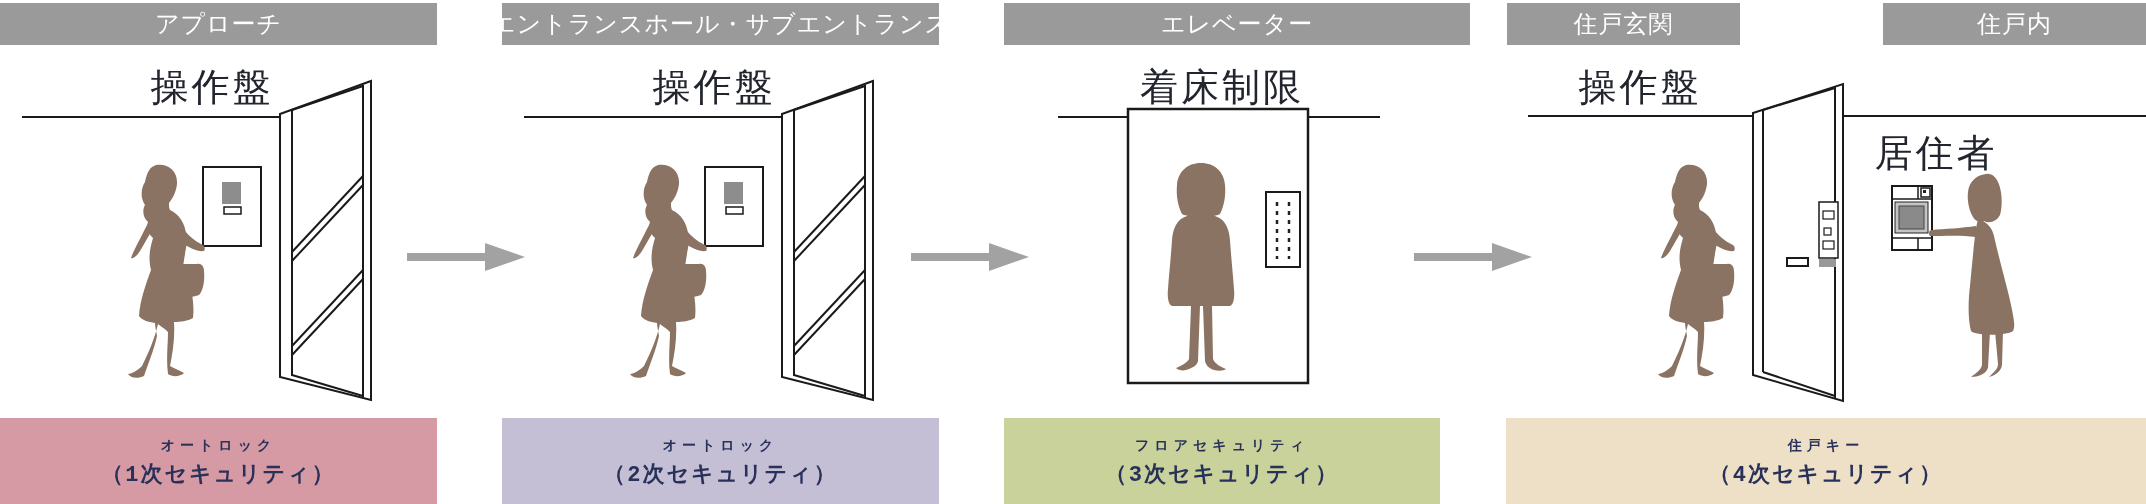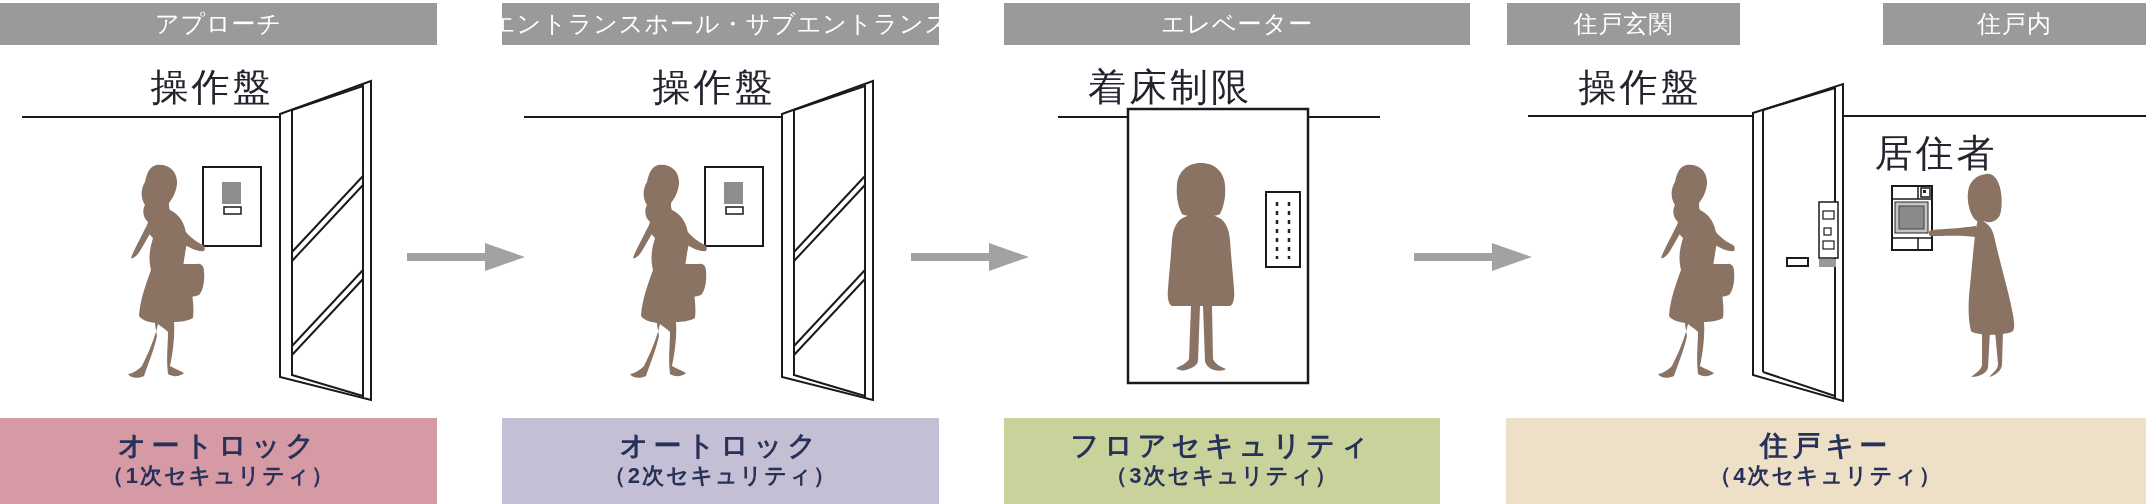--- a/index.html
+++ b/index.html
@@ -1,52 +1,52 @@
 <!DOCTYPE html>
 <html><head>
 <meta charset="utf-8">
 <title>Security Flow</title>
 <style>
   html,body{margin:0;padding:0;background:#ffffff;}
   .stage{
     position:relative;width:2146px;height:504px;background:#ffffff;overflow:hidden;
-    font-family:Liberation Sans, sans-serif;
+    font-family:Liberation Mono, monospace;
   }
   .hdr{
     position:absolute;top:3px;height:42px;background:#9a9a9a;color:#ffffff;
     display:flex;align-items:center;justify-content:center;
     font-size:24px;letter-spacing:1px;white-space:nowrap;
   }
   .lbl{
     position:absolute;color:#23252e;font-size:38px;letter-spacing:3px;
     text-align:center;white-space:nowrap;
   }
   .svg-layer{position:absolute;left:0;top:0;}
   .bar{
     position:absolute;top:418px;height:86px;
     display:flex;flex-direction:column;align-items:center;justify-content:center;
     color:#283159;font-weight:bold;
   }
-  .bar .l1{font-size:28px;letter-spacing:5px;line-height:30px;white-space:nowrap;}
+  .bar .l1{font-size:14px;letter-spacing:5px;line-height:30px;white-space:nowrap;}
   .bar .l2{font-size:22px;letter-spacing:2px;line-height:30px;white-space:nowrap;}
 </style>
 </head>
 <body>
 
 <div class="stage">
 
   <div class="hdr" style="left: 0px; width: 437px; background: rgb(154, 154, 154);">アプローチ</div>
   <div class="hdr" style="left: 502px; width: 437px; background: rgb(154, 154, 154);">エントランスホール・サブエントランス</div>
   <div class="hdr" style="left: 1004px; width: 466px; background: rgb(154, 154, 154);">エレベーター</div>
   <div class="hdr" style="left: 1507px; width: 233px; background: rgb(154, 154, 154);">住戸玄関</div>
   <div class="hdr" style="left: 1883px; width: 263px; background: rgb(154, 154, 154);">住戸内</div>
 
   <div class="lbl" style="left:112px;top:62px;width:200px">操作盤</div>
   <div class="lbl" style="left:614px;top:62px;width:200px">操作盤</div>
-  <div class="lbl" style="left:1070px;top:62px;width:200px">着床制限</div>
+  <div class="lbl" style="left:1122px;top:62px;width:200px">着床制限</div>
   <div class="lbl" style="left:1540px;top:62px;width:200px">操作盤</div>
   <div class="lbl" style="left:1836px;top:128px;width:200px">居住者</div>
 
   <svg class="svg-layer" width="2146" height="504" viewBox="0 0 2146 504">
     <defs>
 
       <g id="g-woman-walk" fill="#8b7363">
         <path d="M56,5 C68,3 78,11 77,24 C76,32 73,38 69,43 C69,46 69,48 70,50 C79,54 85,63 86,74
                  C87,84 85,94 83,106 C90,120 95,140 93,158 C88,161 80,162 74,162 C75,176 73,192 70,206
                  C74,208 80,211 84,213 C80,217 72,217 68,214 C66,200 68,184 68,172 C64,168 60,166 58,164

